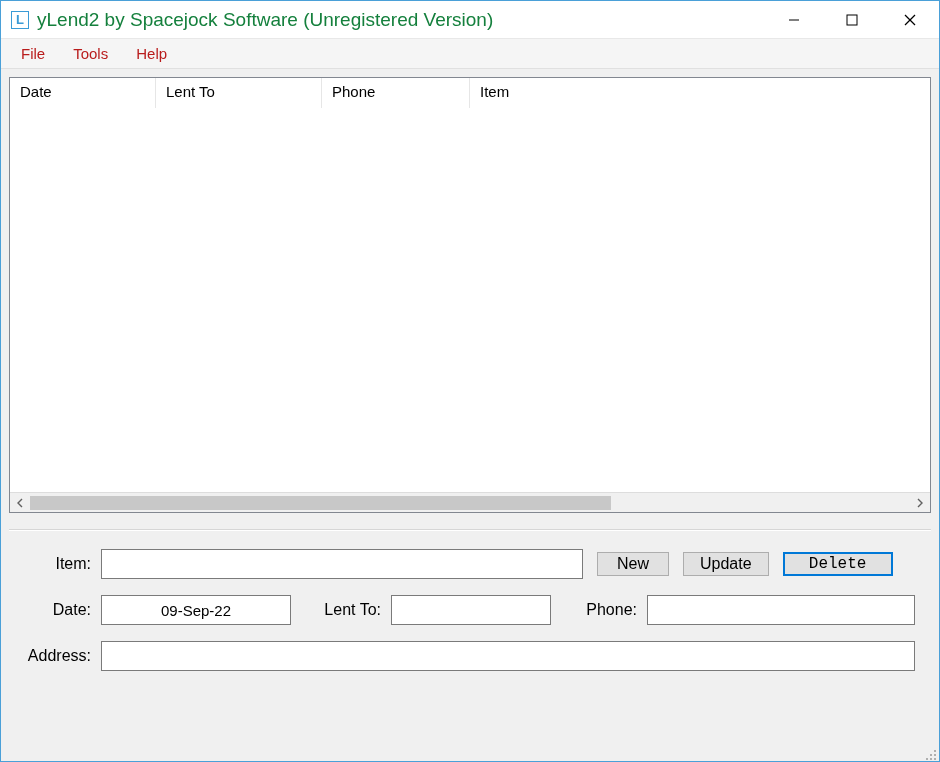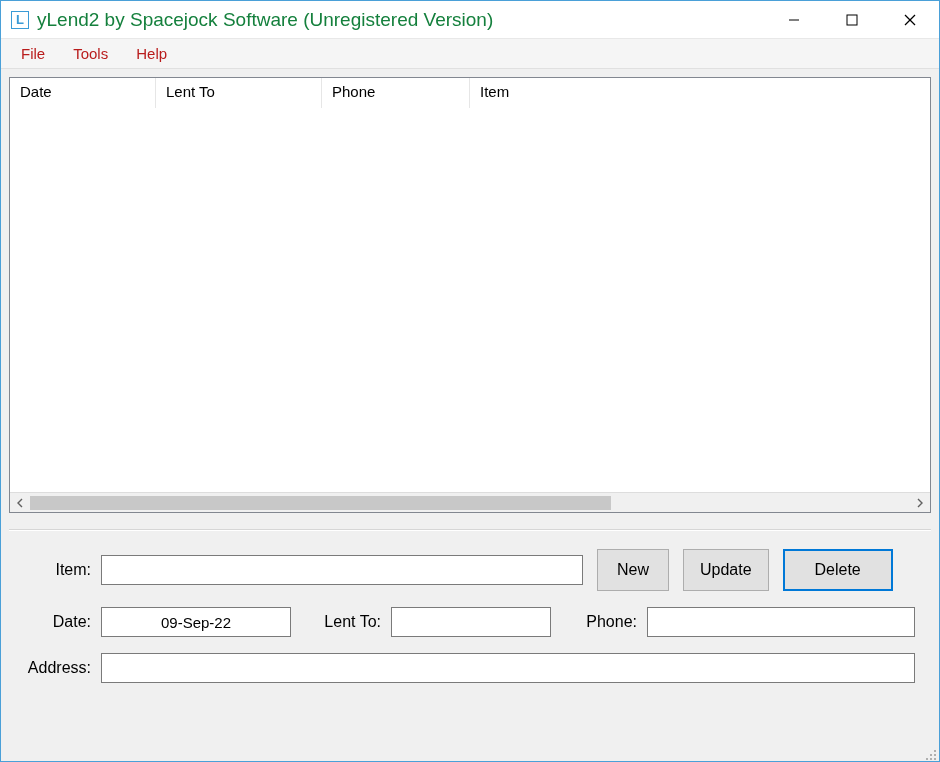--- a/index.html
+++ b/index.html
@@ -162,35 +162,36 @@
   .text-input {
     height: 30px;
     border: 1px solid #7a7a7a;
     background: #ffffff;
     font-size: 15px;
     padding: 2px 6px;
     font-family: inherit;
   }
   .text-input.center { text-align: center; }
   .btn {
-    height: 42px;
+    height: 24px;
     min-width: 72px;
     padding: 0 16px;
     background: #e1e1e1;
     border: 1px solid #adadad;
     font-size: 16px;
     font-family: inherit;
     color: #000;
     cursor: default;
     margin-left: 14px;
   }
   .btn.focused {
     border: 2px solid #0078d7;
     padding: 0 15px;
     width: 110px;
+    font-family: Liberation Mono, monospace;
   }
   
   .statusbar {
     height: 14px;
     background: #f0f0f0;
     display: flex;
     justify-content: flex-end;
     align-items: flex-end;
     padding-right: 2px;
   }

